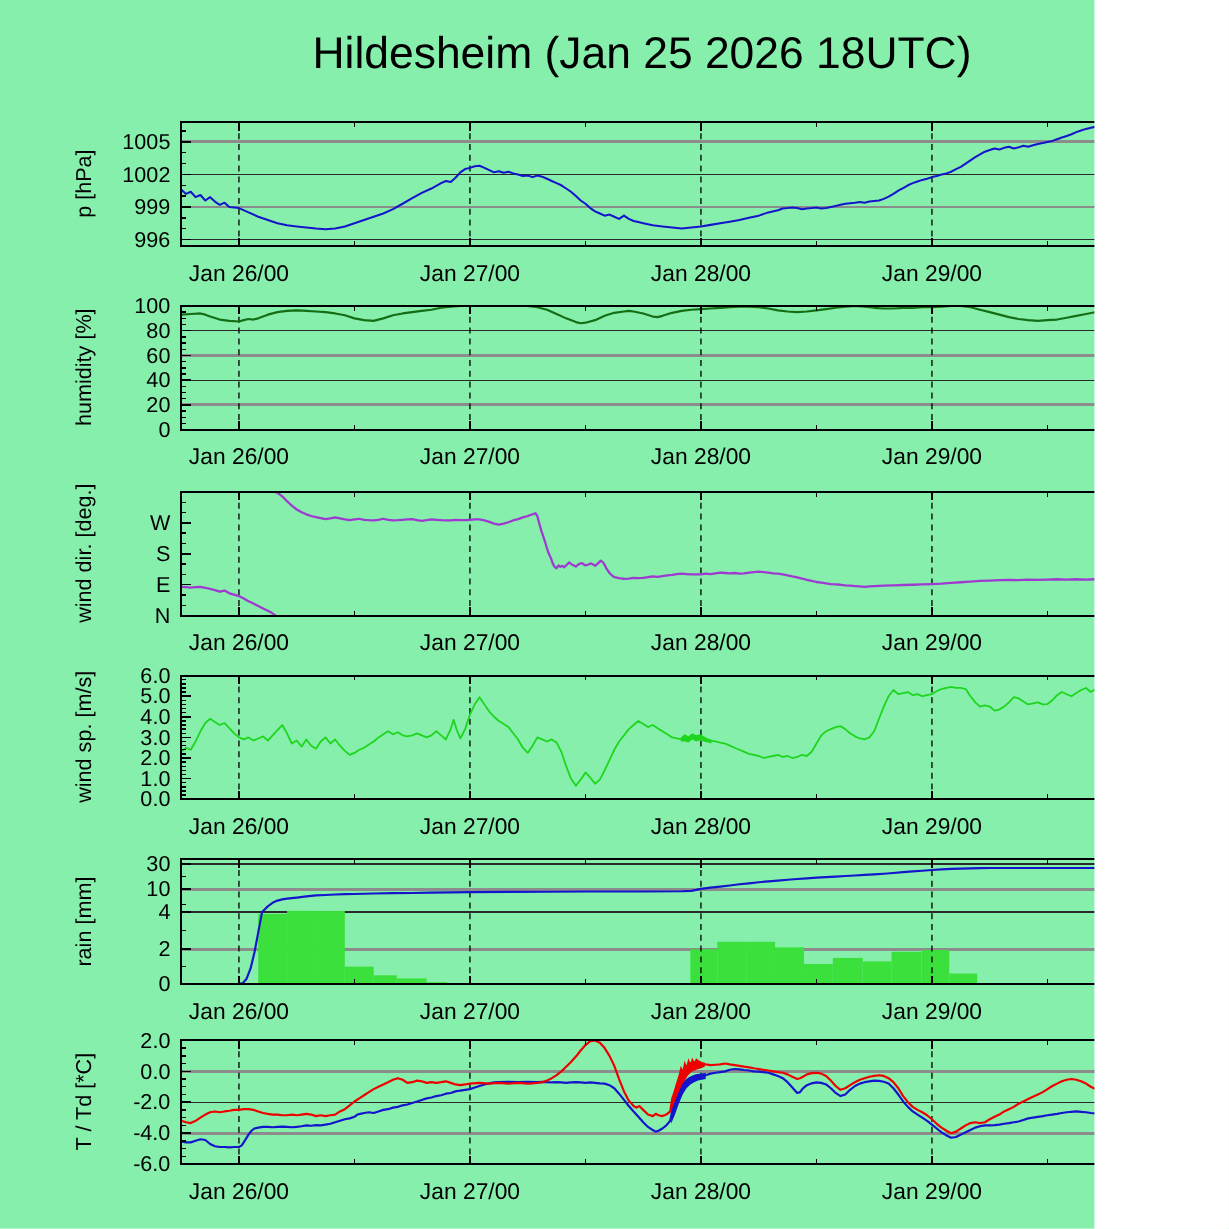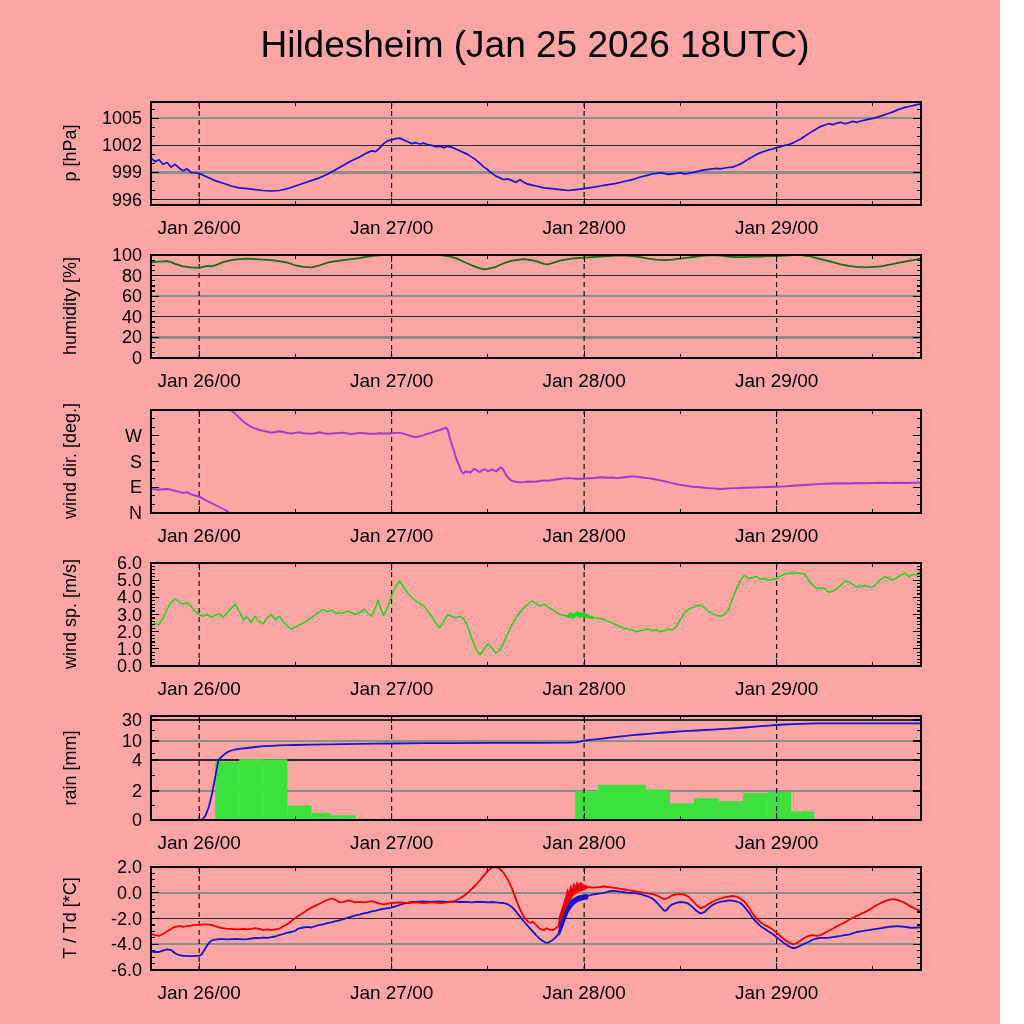--- a/index.html
+++ b/index.html
@@ -1,16 +1,16 @@
 <!DOCTYPE html>
 <html><head>
 <meta charset="utf-8">
 <style>
   html,body{margin:0;padding:0;background:#fff;}
-  .page{position:relative;width:1000px;height:1024px;background:#fca5a5;overflow:hidden;
+  .page{position:relative;width:912px;height:1024px;background:#86efac;overflow:hidden;
         font-family:"Liberation Sans", sans-serif;}
   .title{position:absolute;top:24px;left:0;width:1024px;text-align:center;
          transform:translateX(23px);font-size:37px;color:#000;white-space:nowrap;}
   .ylab{position:absolute;font-size:18px;color:#000;white-space:nowrap;
         transform:translate(-50%,-50%) rotate(-90deg);}
   svg text{font-family:"Liberation Sans", sans-serif;fill:#000;}
   svg{position:absolute;left:0;top:0;}
 </style>
 </head>
 <body>

